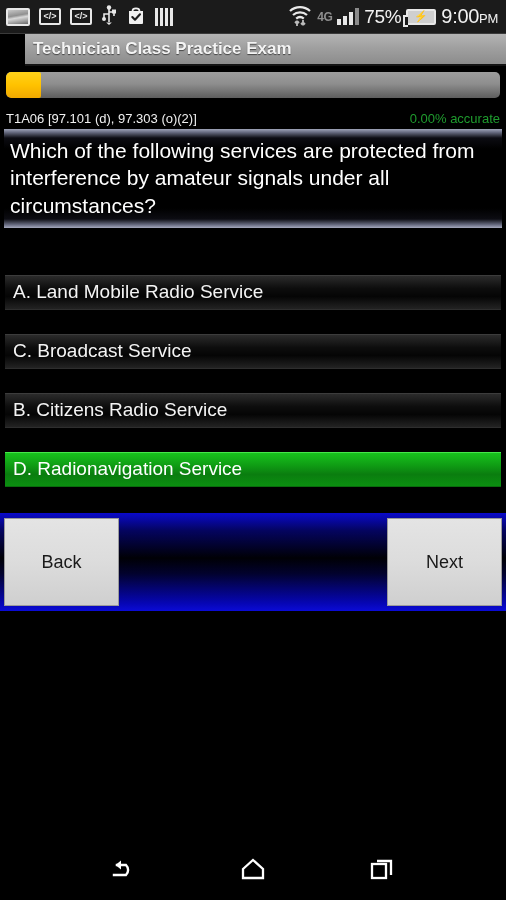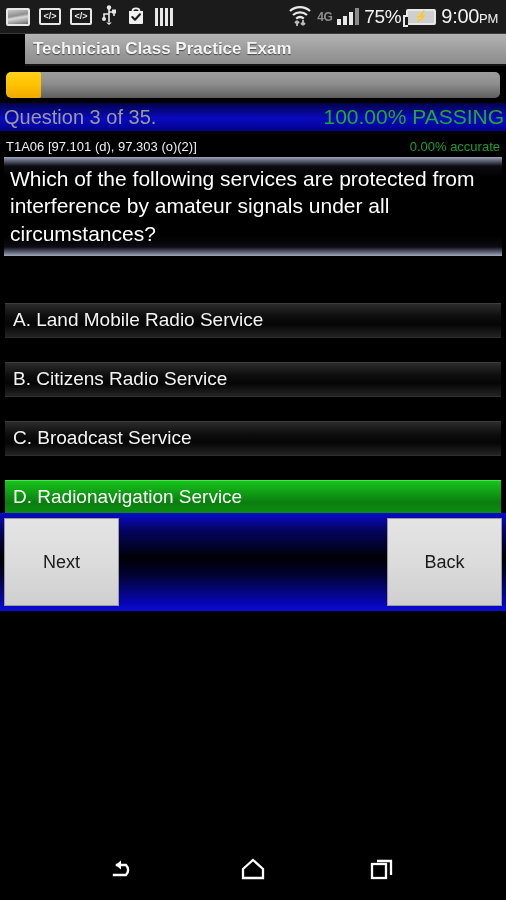--- a/index.html
+++ b/index.html
@@ -227,51 +227,47 @@
   <div class="titlebar">
     <span class="t">Technician Class Practice Exam</span>
   </div>
 
   <div class="progwrap">
     <div class="progtrack">
       <div class="progfill" id="progfill" style="width: 7%;"></div>
     </div>
   </div>
 
-  <div class="qhead">
-    <span class="qnum">Question 3 of 35.</span>
-    <span class="qpass">100.00% PASSING</span>
-  </div>
   <div class="qsub">
     <span class="qid">T1A06 [97.101 (d), 97.303 (o)(2)]</span>
     <span class="qacc">0.00% accurate</span>
   </div>
 
   <div class="qbox">
     <div class="qtext">Which of the following services are protected from interference by amateur signals under all circumstances?</div>
   </div>
 
   <div class="answers">
     <div class="opt">
       <span>A. Land Mobile Radio Service</span>
     </div>
     <div class="opt">
+      <span>C. Broadcast Service</span>
+    </div>
+    <div class="opt">
       <span>B. Citizens Radio Service</span>
-    </div>
-    <div class="opt">
-      <span>C. Broadcast Service</span>
     </div>
     <div class="opt correct">
       <span>D. Radionavigation Service</span>
     </div>
   </div>
 
   <div class="navbar">
+    <div class="navbtn">Back</div>
     <div class="navbtn">Next</div>
-    <div class="navbtn">Back</div>
   </div>
 
   <div class="sysnav">
     <span class="navicon">
       <svg width="28" height="24" viewBox="0 0 28 24">
         <path d="M4 18 H16 A7 7 0 0 0 16 8 H7" stroke="#fff" stroke-width="2.4" fill="none" stroke-linecap="square"></path>
         <path d="M11 3.5 L5.5 8 L11 12.5 Z" fill="#fff"></path>
       </svg>
     </span>
     <span class="navicon">

